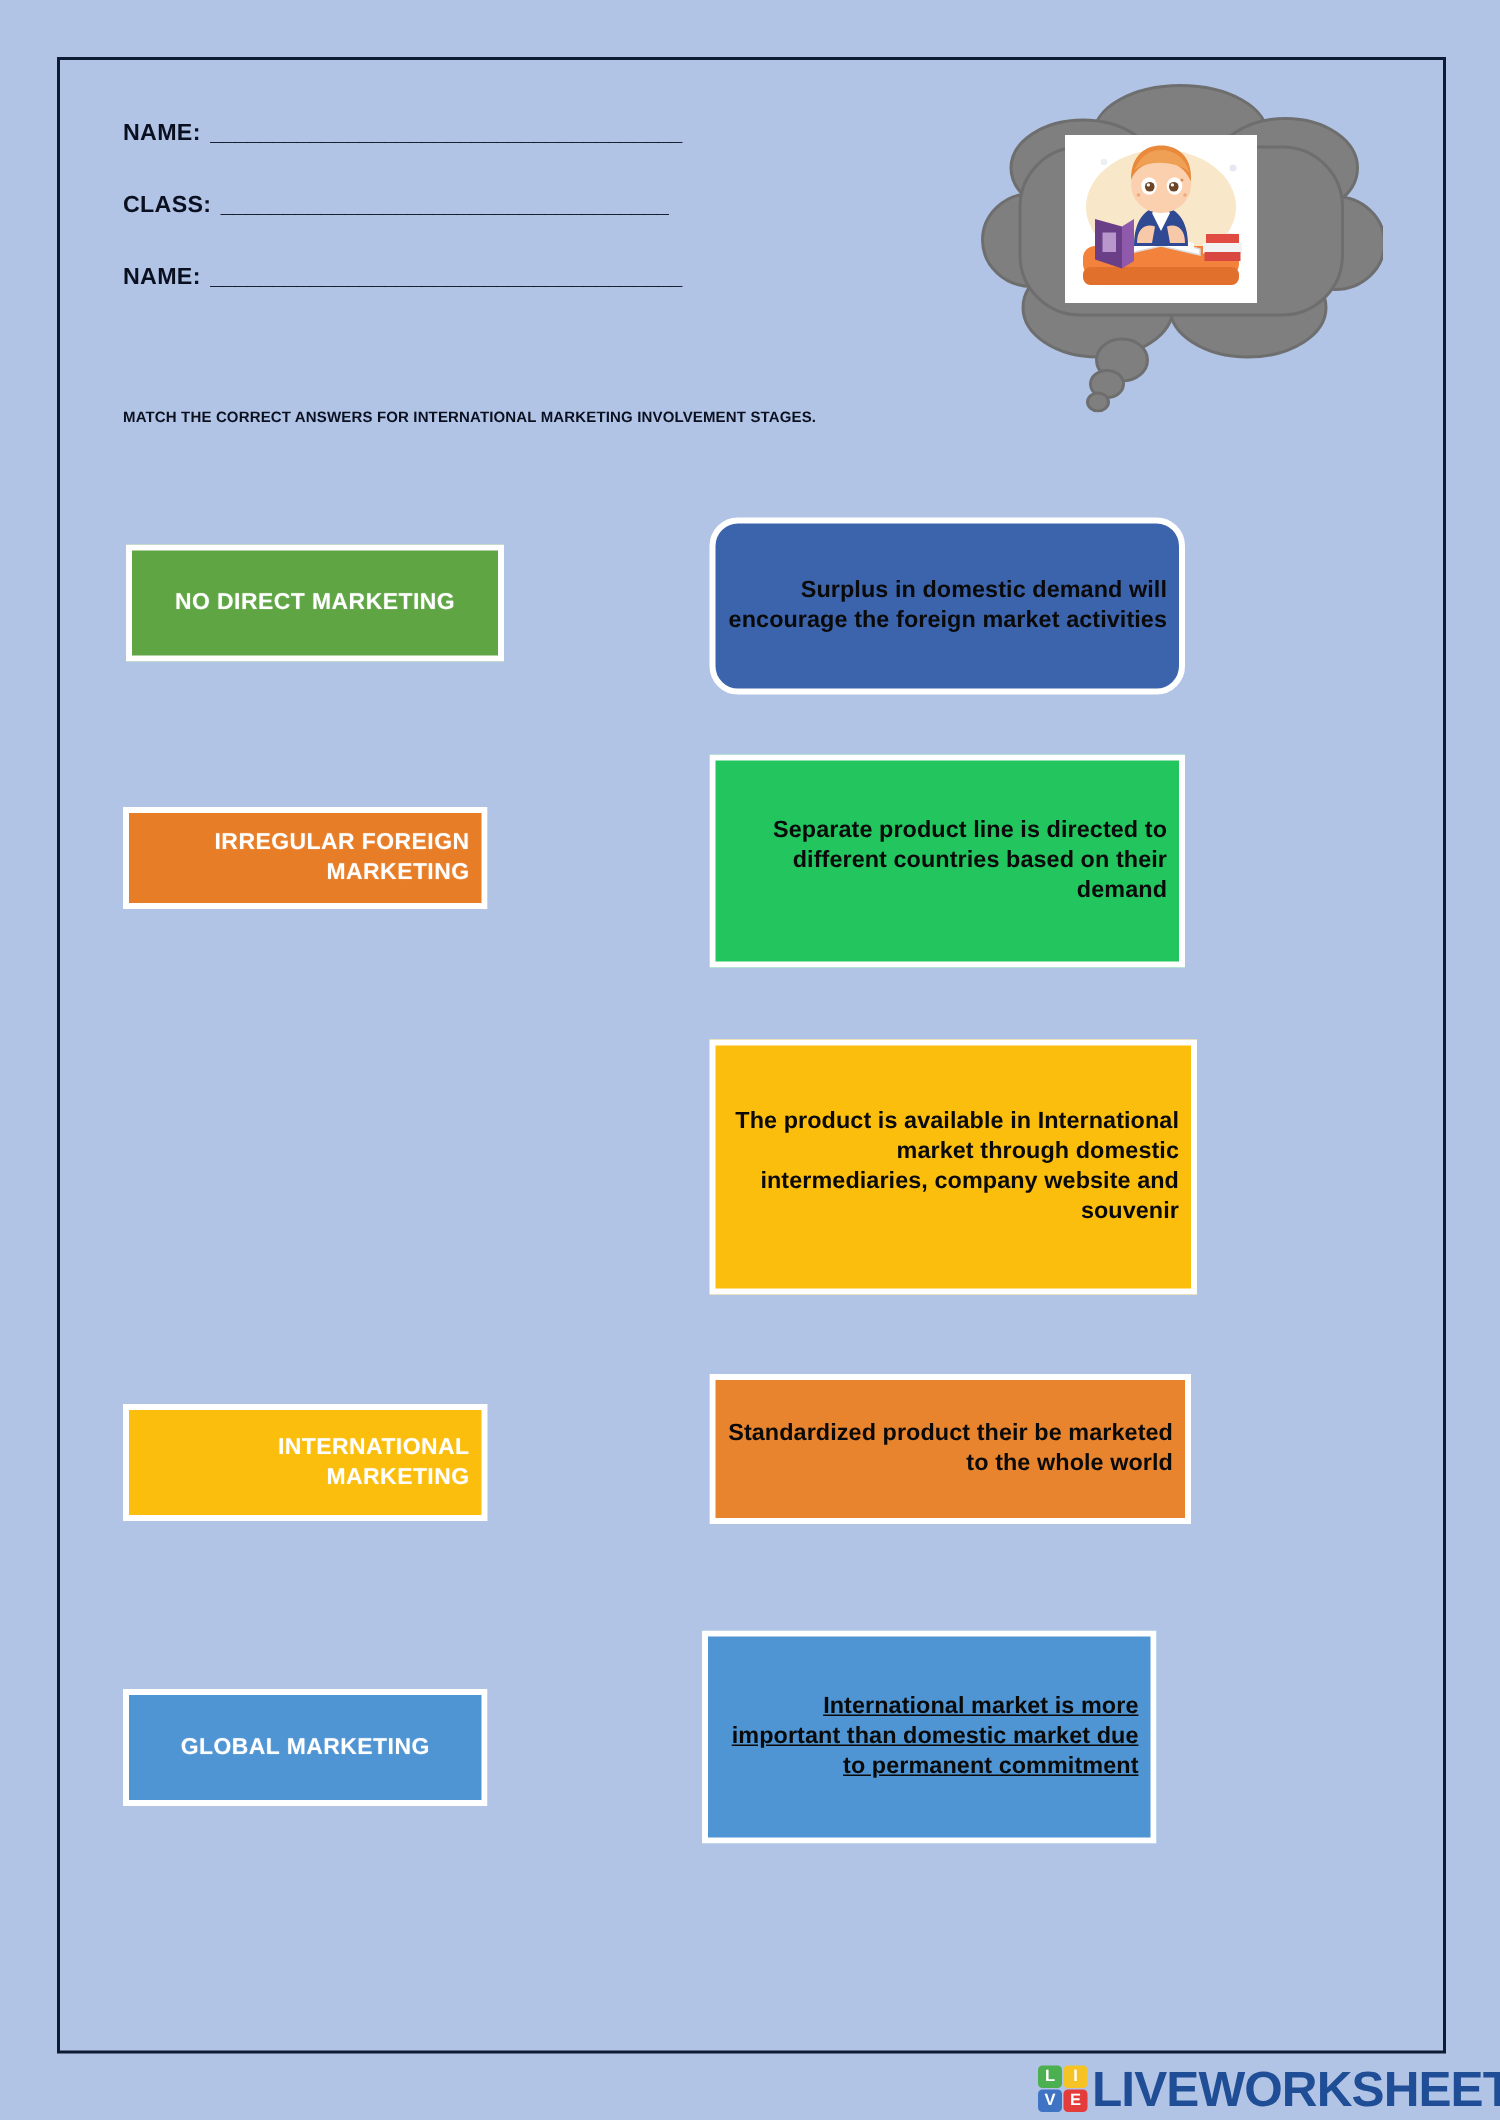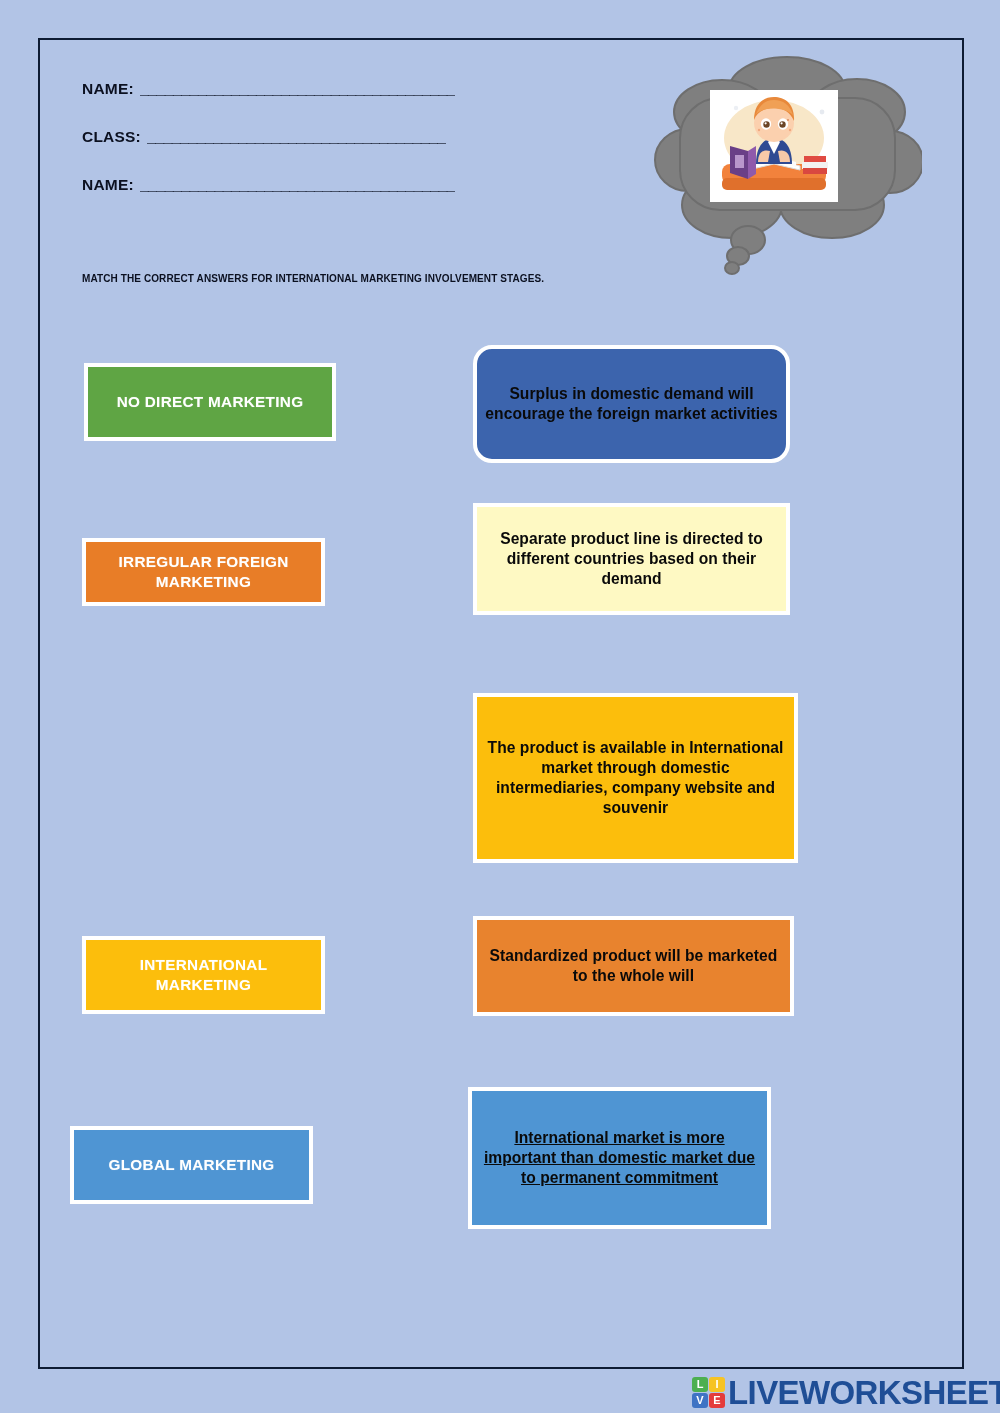--- a/index.html
+++ b/index.html
@@ -80,21 +80,21 @@
     left: 0; top: 0;
     width: 926px; height: 1331px;
   }
 
   .card {
     position: absolute;
     border: 4px solid #ffffff;
     display: flex;
     align-items: center;
     justify-content: center;
-    text-align: center;
+    text-align: right;
     font-weight: bold;
     line-height: 1.28;
     padding: 0 8px;
   }
 
   .card.term {
     font-size: 15.3px;
     color: #ffffff;
     letter-spacing: 0.3px;
     text-shadow: 0 0 1px rgba(255,255,255,0.35);
@@ -104,25 +104,25 @@
     font-size: 15.6px;
     color: #0a0a0a;
     letter-spacing: 0.05px;
   }
 
   
   #term-0 { left: 84px;  top: 363px;  width: 252px; height: 78px;  background: #5fa544; }
   #term-1 { left: 82px;  top: 538px;  width: 243px; height: 68px;  background: #e87d27; }
   #term-2 { left: 73px;  top: 742px;  width: 243px; height: 78px;  background: #3c64ad; }
   #term-3 { left: 82px;  top: 936px;  width: 243px; height: 78px;  background: #fcbe0c; }
-  #term-4 { left: 70px;  top: 1126px; width: 243px; height: 78px;  background: #4f95d3; }
+  #term-4 { left: 82px;  top: 1126px; width: 243px; height: 78px;  background: #4f95d3; }
 
   
   #def-0 { left: 473px; top: 345px;  width: 317px; height: 118px; background: #3c64ad; border-radius: 19px; }
-  #def-1 { left: 473px; top: 503px;  width: 317px; height: 112px; background: #fef9c3; }
+  #def-1 { left: 473px; top: 503px;  width: 317px; height: 142px; background: #22c55e; }
   #def-2 { left: 473px; top: 693px;  width: 325px; height: 170px; background: #fcbe0c; }
   #def-3 { left: 473px; top: 916px;  width: 321px; height: 100px; background: #e8832e; }
   #def-4 { left: 468px; top: 1087px; width: 303px; height: 142px; background: #4f95d3; text-decoration: underline; }
 
   
   #liveworksheets-logo {
     position: absolute;
     left: 692px;
     top: 1374px;
     display: flex;
@@ -258,21 +258,21 @@
   <div class="card term" id="term-3">INTERNATIONAL MARKETING</div>
 
   <div class="card term" id="term-4">GLOBAL MARKETING</div>
 
   <div class="card definition" id="def-0">Surplus in domestic demand will encourage the foreign market activities</div>
 
   <div class="card definition" id="def-1">Separate product line is directed to different countries based on their demand</div>
 
   <div class="card definition" id="def-2">The product is available in International market through domestic intermediaries, company website and souvenir</div>
 
-  <div class="card definition" id="def-3">Standardized product will be marketed to the whole will</div>
+  <div class="card definition" id="def-3">Standardized product their be marketed to the whole world</div>
 
   <div class="card definition" id="def-4">International market is more important than domestic market due to permanent commitment</div>
 
 </div>
 
 <div id="liveworksheets-logo">
   <div id="logo-tiles">
     <span class="logo-tile" id="logo-tile-l">L</span>
     <span class="logo-tile" id="logo-tile-i">I</span>
     <span class="logo-tile" id="logo-tile-v">V</span>

